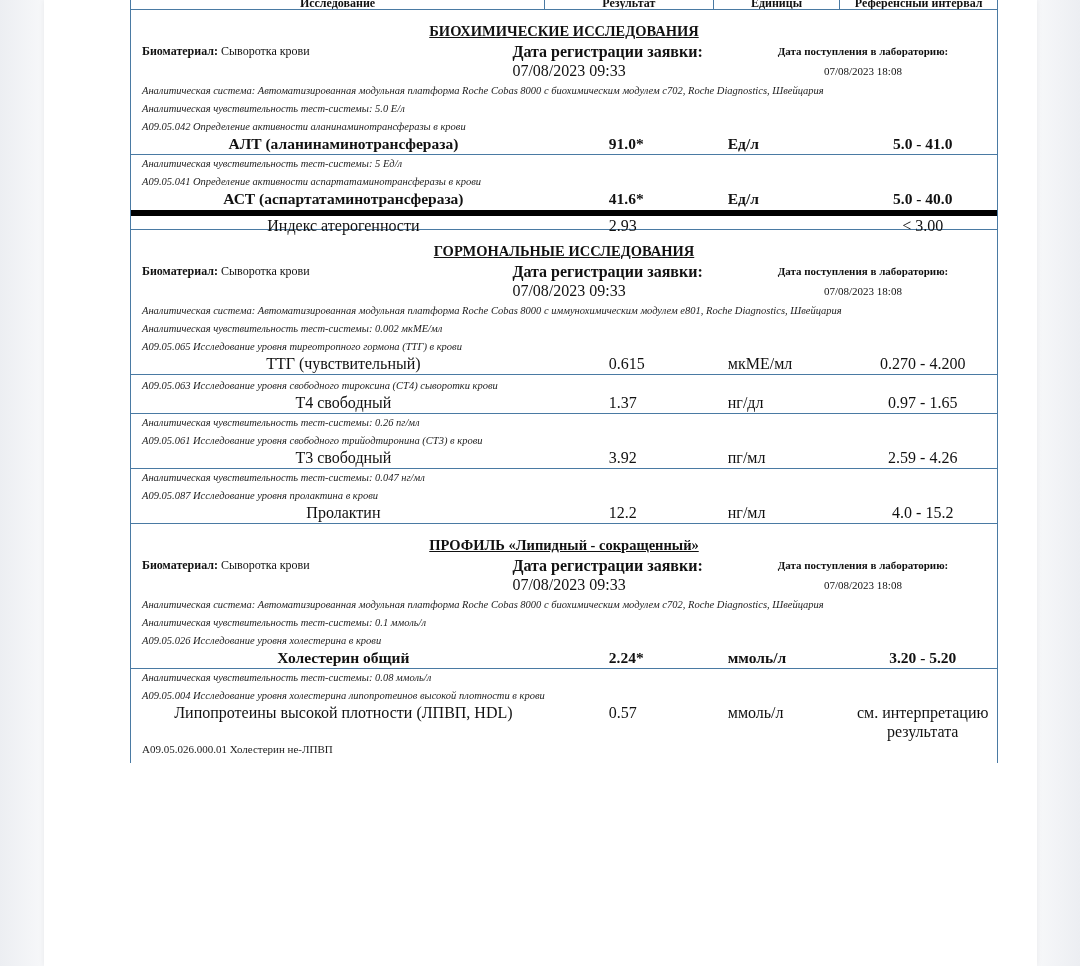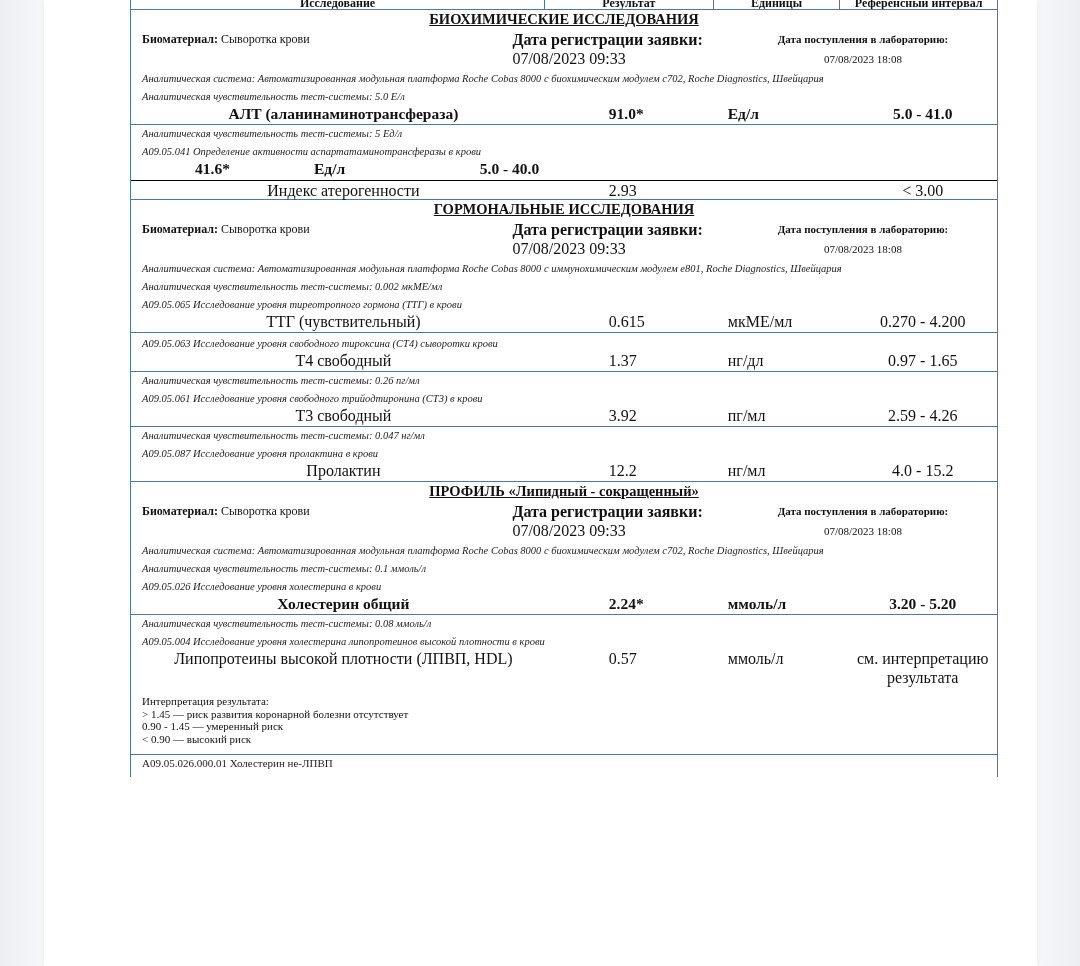--- a/index.html
+++ b/index.html
@@ -29,21 +29,21 @@
   }
   .hdr > div { text-align: center; overflow: hidden; white-space: nowrap; }
   .c1 { width: 415px; }
   .c2 { width: 169px; }
   .c3 { width: 127px; }
   .c4 { width: 157px; }
   .hdr .c1, .hdr .c2, .hdr .c3 { border-right: 1px solid #4a7aa3; }
 
   .section-title {
     text-align: center; font-weight: bold; text-decoration: underline;
-    font-size: 14.5px; line-height: 18px; height: 18px; margin-top: 0px;
+    font-size: 14.5px; line-height: 18px; height: 18px; margin-top: 12px;
   }
   .meta-block { display: flex; padding-left: 11px; height: 44px; padding-top: 2px; }
   .meta-bio { width: 373px; font-size: 12px; line-height: 18px; }
   .meta-bio b { font-weight: bold; }
   .meta-reg { width: 218px; font-size: 16px; line-height: 20px; }
   .meta-rec { width: 270px; font-size: 11px; line-height: 20px; text-align: center; }
   .meta-reg .lbl, .meta-rec .lbl { font-weight: bold; display: block; line-height: 19px; }
   .meta-reg .val, .meta-rec .val { display: block; line-height: 20px; }
 
   .note {
@@ -97,34 +97,36 @@
         <span class="lbl">Дата регистрации заявки:</span>
         <span class="val">07/08/2023 09:33</span>
       </div>
       <div class="meta-rec">
         <span class="lbl">Дата поступления в лабораторию:</span>
         <span class="val">07/08/2023 18:08</span>
       </div>
     </div>
     <div class="note sys">Аналитическая система: Автоматизированная модульная платформа Roche Cobas 8000 с биохимическим модулем c702, Roche Diagnostics, Швейцария</div>
     <div class="note gap">Аналитическая чувствительность тест-системы: 5.0 Е/л</div>
+    <div class="note gap">A09.05.042 Определение активности аланинаминотрансферазы в крови</div>
     <div class="test-row bold">
       <div class="c1">АЛТ (аланинаминотрансфераза)</div>
       <div class="c2">91.0*</div>
       <div class="c3">Ед/л</div>
       <div class="c4">5.0 - 41.0</div>
     </div>
     <div class="note" style="padding-top:1px">Аналитическая чувствительность тест-системы: 5 Ед/л</div>
     <div class="note gap">A09.05.041 Определение активности аспартатаминотрансферазы в крови</div>
     <div class="test-row bold noline">
+      <div class="c1">АСТ (аспартатаминотрансфераза)</div>
       <div class="c2">41.6*</div>
       <div class="c3">Ед/л</div>
       <div class="c4">5.0 - 40.0</div>
     </div>
-    <div class="test-row" style="border-top:1px solid #000000; height:20px;">
+    <div class="test-row" style="border-top:6px solid #000000; height:20px;">
       <div class="c1">Индекс атерогенности</div>
       <div class="c2">2.93</div>
       <div class="c3"></div>
       <div class="c4">&lt; 3.00</div>
     </div>
   </div>
 
   <div>
     <div class="section-title">ГОРМОНАЛЬНЫЕ ИССЛЕДОВАНИЯ</div>
     <div class="meta-block">
@@ -204,23 +206,17 @@
     <div class="note gap">A09.05.004 Исследование уровня холестерина липопротеинов высокой плотности в крови</div>
     <div class="test-row tall noline">
       <div class="c1">Липопротеины высокой плотности (ЛПВП, HDL)</div>
       <div class="c2">0.57</div>
       <div class="c3">ммоль/л</div>
       <div class="c4">
         <span style="display:block">см. интерпретацию</span>
         <span style="display:block">результата</span>
       </div>
     </div>
-    <div class="interp">
-      <span class="line">Интерпретация результата:</span>
-      <span class="line">&gt; 1.45 — риск развития коронарной болезни отсутствует</span>
-      <span class="line">0.90 - 1.45 — умеренный риск</span>
-      <span class="line">&lt; 0.90 — высокий риск</span>
-    </div>
     <div class="next-test">A09.05.026.000.01 Холестерин не-ЛПВП</div>
   </div>
 </div>
 
 <div class="page-bottom-gap"></div>
 
 </body></html>

